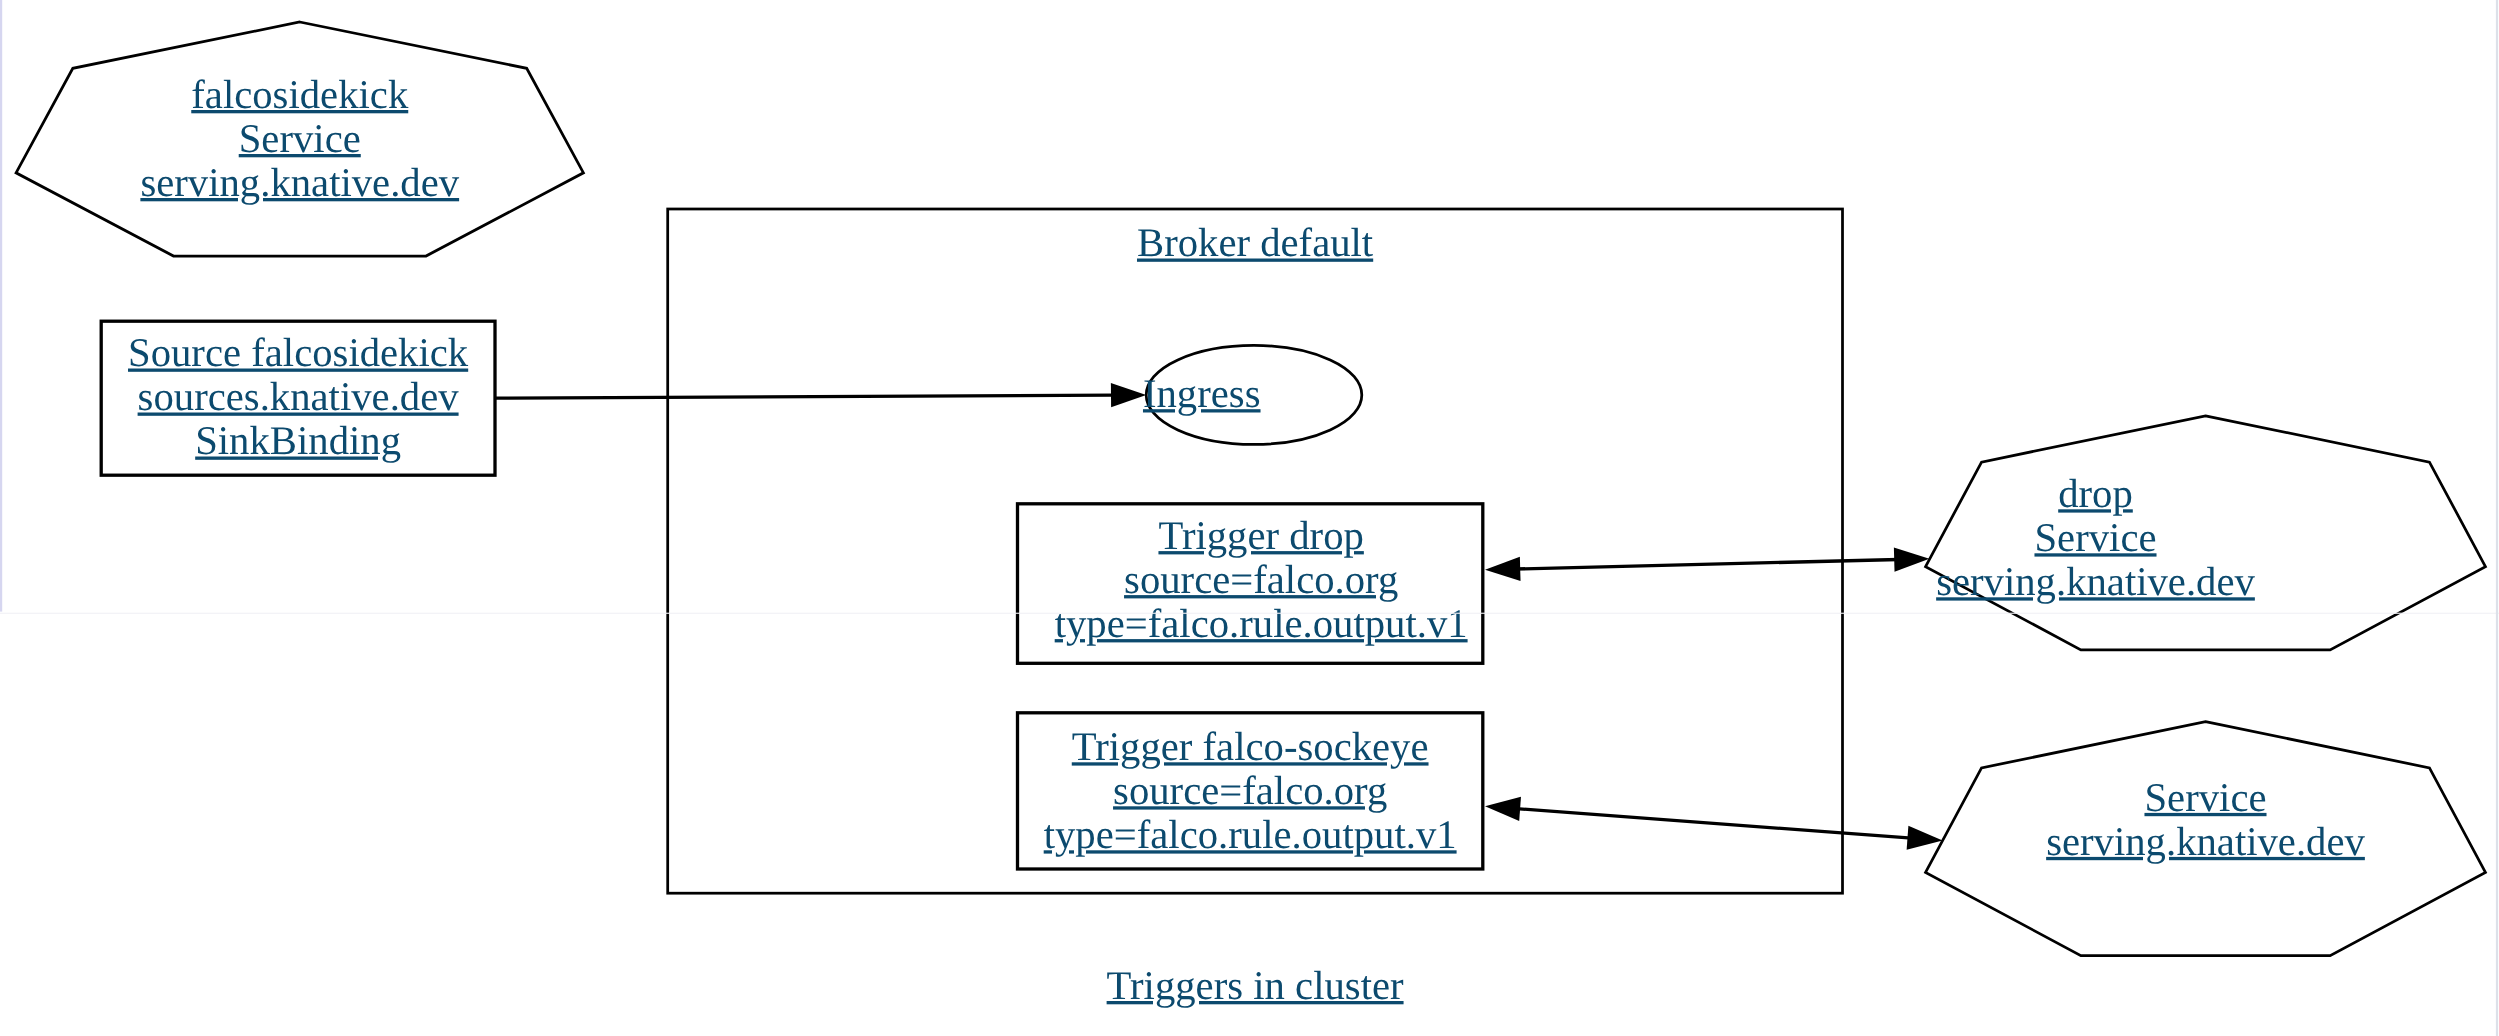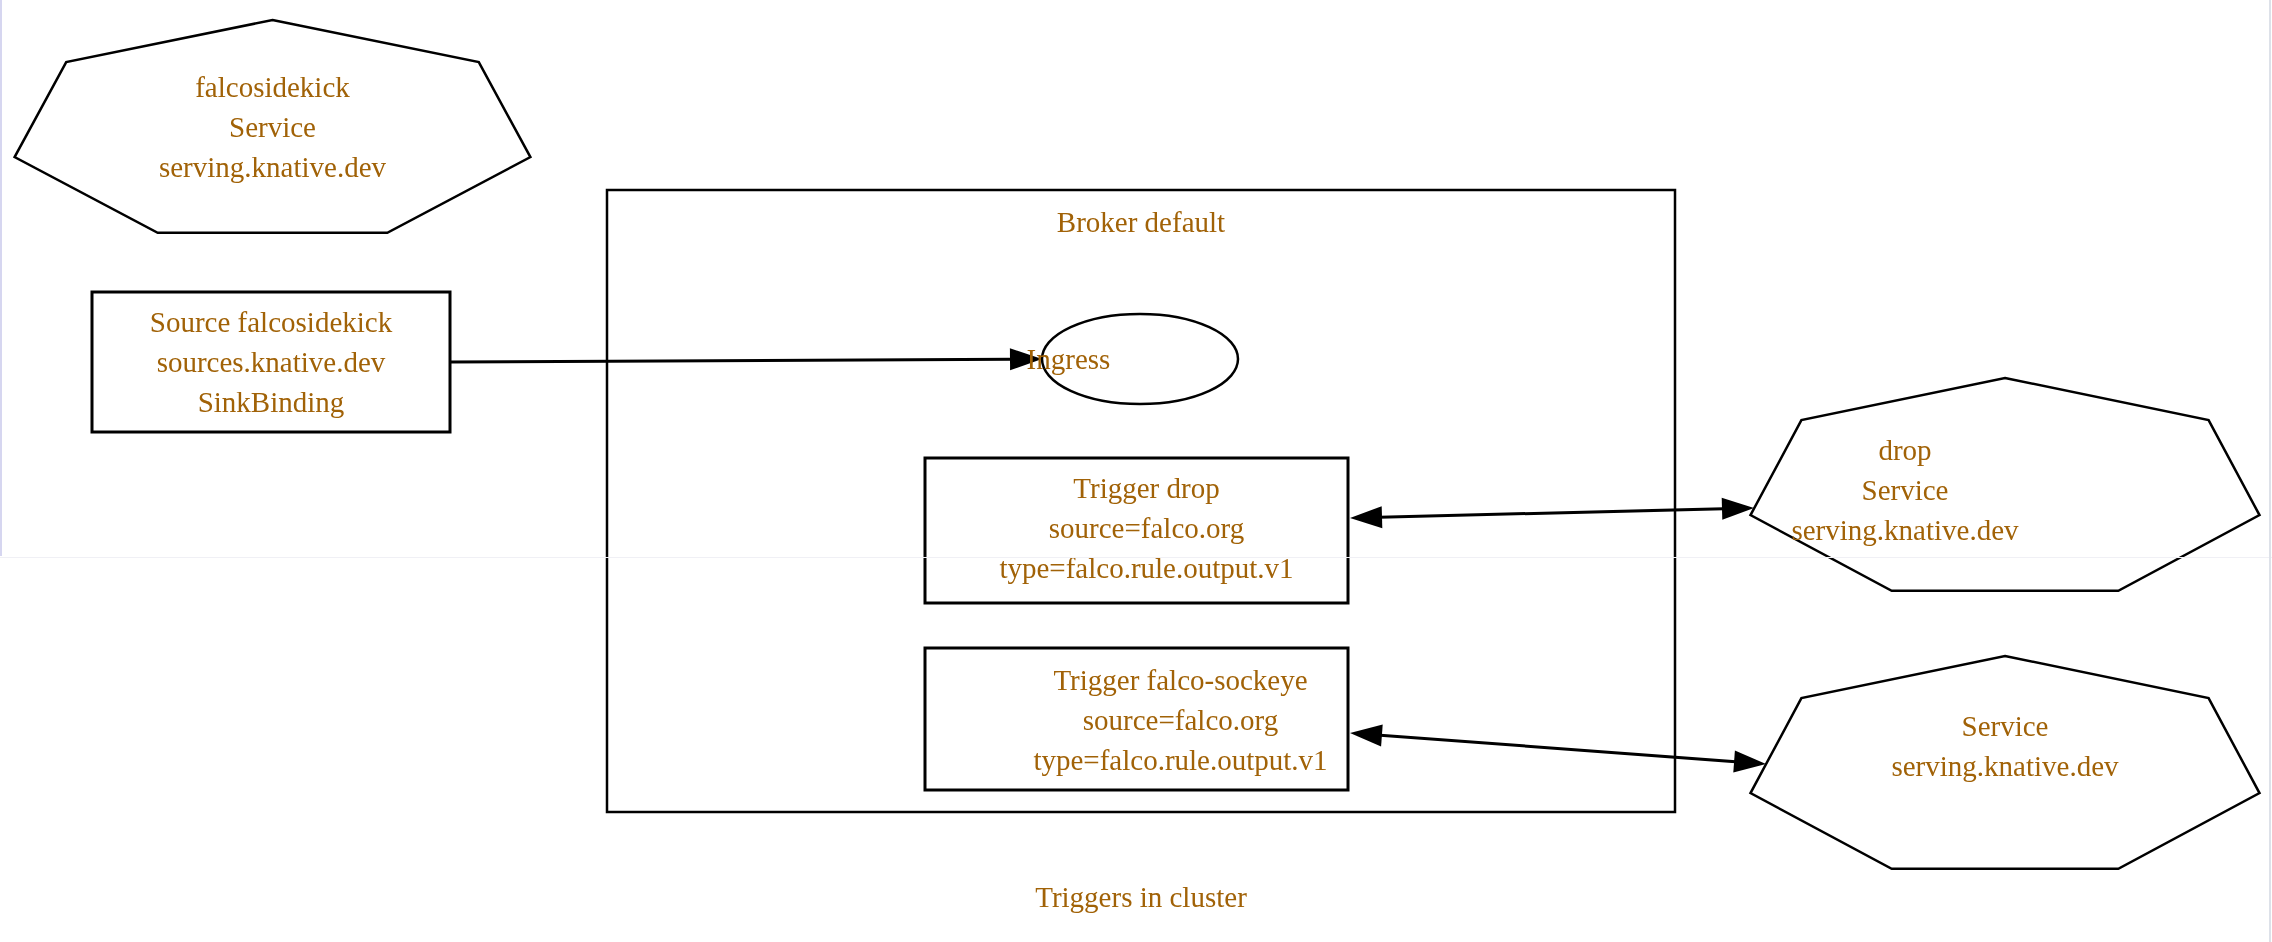--- a/index.html
+++ b/index.html
@@ -17,24 +17,25 @@
     color: #000000;
   }
   .canvas svg {
     position: absolute;
     left: 0;
     top: 0;
   }
   .label {
     position: absolute;
     text-align: center;
-    font-size: 29px;
+    font-size: 37px;
     line-height: 40px;
     white-space: nowrap;
-    color: #a16207;
+    color: #0c4a6e;
+    text-decoration: underline;
   }
   .shape {
     fill: #ffffff;
     stroke: #000000;
   }
   .edge-line {
     stroke: #000000;
     stroke-width: 3;
     fill: none;
   }
@@ -104,31 +105,31 @@
   <div class="label" style="left:92px; top:302px; width:358px;">
     <div>Source falcosidekick</div>
     <div>sources.knative.dev</div>
     <div>SinkBinding</div>
   </div>
 
   <div class="label" style="left:607px; top:202px; width:1068px;">
     <div>Broker default</div>
   </div>
 
-  <div class="label" style="left:982px; top:339px; width:173px;">
+  <div class="label" style="left:1006px; top:339px; width:173px;">
     <div>Ingress</div>
   </div>
 
   <div class="label" style="left:925px; top:468px; width:423px;margin-left:10px;">
     <div>Trigger drop</div>
     <div>source=falco.org</div>
     <div>type=falco.rule.output.v1</div>
   </div>
 
-  <div class="label" style="left:925px; top:660px; width:423px;margin-left:44px;">
+  <div class="label" style="left:925px; top:660px; width:423px;">
     <div>Trigger falco-sockeye</div>
     <div>source=falco.org</div>
     <div>type=falco.rule.output.v1</div>
   </div>
 
   <div class="label" style="left:1644px; top:430px; width:522px;text-align:center;">
     <div>drop</div>
     <div>Service</div>
     <div>serving.knative.dev</div>
   </div>

